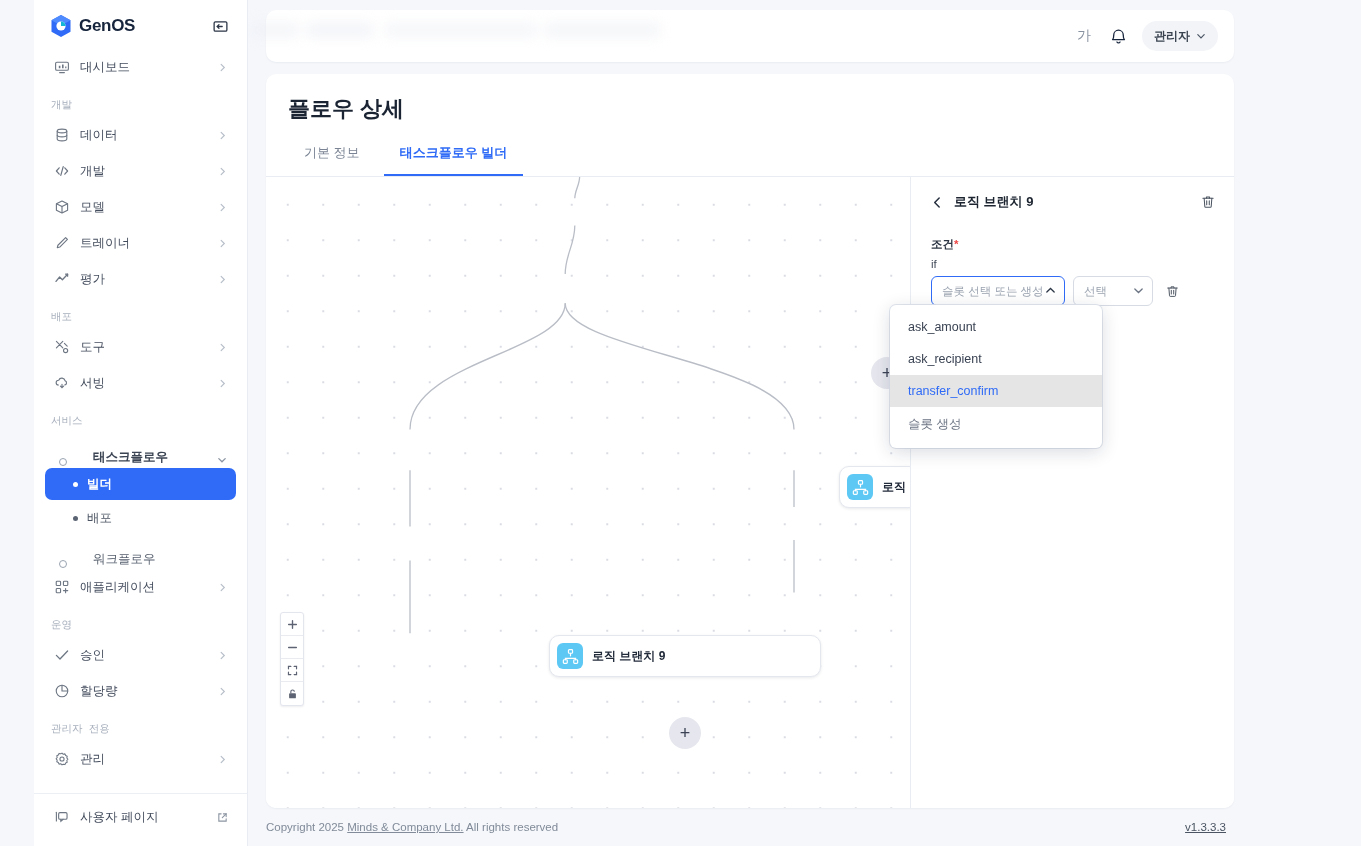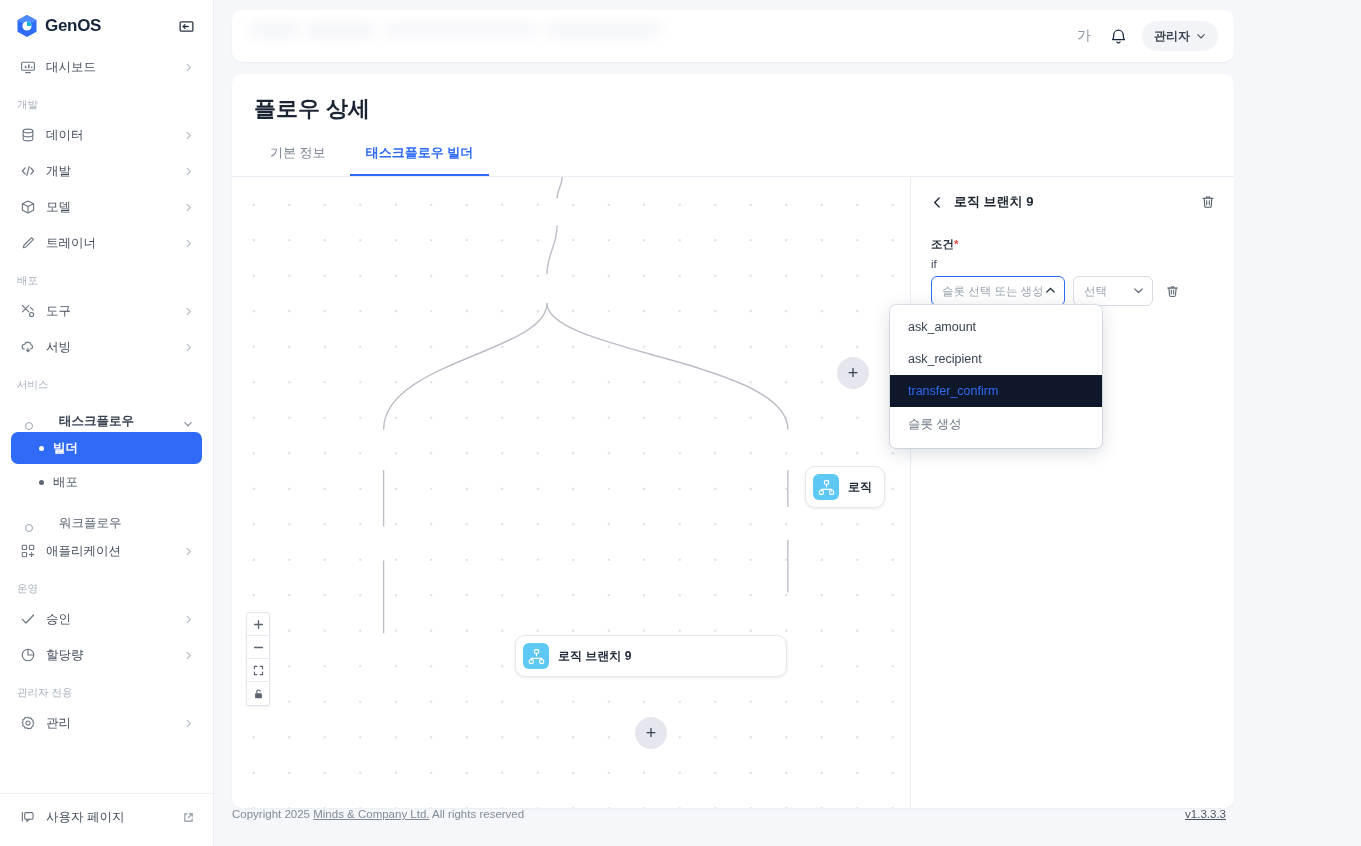--- a/index.html
+++ b/index.html
@@ -2,38 +2,38 @@
 <html><head>
 <meta charset="utf-8">
 <style>
   * { box-sizing: border-box; margin: 0; padding: 0; }
   html, body {
     width: 1361px; height: 846px;
     font-family: "Liberation Sans", sans-serif;
     background: #f5f7fb;
     overflow: hidden;
   }
-  .app { position: relative; width: 1246px; height: 846px; display: flex; }
+  .app { position: relative; width: 1246px; height: 846px; display: flex; padding-left: 34px; }
 
   
   .sidebar {
     width: 214px; height: 846px;
     background: #ffffff;
     border-right: 1px solid #e9edf3;
     display: flex; flex-direction: column;
     position: relative; z-index: 5;
     flex: 0 0 214px;
   }
   .sb-top { display: flex; align-items: center; justify-content: space-between; padding: 14px 16px 12px 16px; }
   .brand { display: flex; align-items: center; gap: 7px; }
   .brand-logo { width: 22px; height: 24px; position: relative; }
   .brand-name { font-size: 17px; font-weight: bold; color: #16243c; letter-spacing: -0.3px; }
   .collapse-btn { width: 22px; height: 22px; display: flex; align-items: center; justify-content: center; cursor: pointer; }
 
-  .sb-scroll { flex: 1; overflow: hidden; padding: 0 11px; }
+  .sb-scroll { flex: 1; overflow: hidden; padding: 0 11px; font-family: Liberation Mono, monospace; }
   .sb-group-label { font-size: 10.5px; color: #a8b0bd; padding: 12px 6px 6px 6px; letter-spacing: 0; }
   .sb-item {
     display: flex; align-items: center; gap: 9px;
     height: 34px; padding: 0 8px; border-radius: 7px;
     cursor: pointer; margin-bottom: 2px;
   }
   .sb-item .ico { width: 18px; height: 18px; display:flex; align-items:center; justify-content:center; flex: 0 0 18px; }
   .sb-item .lbl { font-size: 12.5px; color: #434c5c; flex: 1; white-space: nowrap; }
   .sb-item .chev { width: 12px; height: 12px; display:flex;align-items:center;justify-content:center; }
   .sb-item.active-soft { background: #f1f3f7; }
@@ -167,26 +167,26 @@
   .select-box.op { width: 80px; }
   .row-del { cursor: pointer; display: flex; align-items: center; margin-left: 4px; }
 
   .dropdown {
     position: absolute; left: -21px; top: 128px;
     width: 212px; background: #ffffff; border-radius: 6px;
     box-shadow: 0 4px 18px rgba(20,30,60,.16), 0 0 0 1px rgba(225,229,237,.9);
     padding: 6px 0; z-index: 40;
   }
   .dd-item { padding: 9px 18px; font-size: 12.5px; color: #394252; cursor: pointer; }
-  .dd-item.sel { background: #0f172a; color: #2f6bf6; }
+  .dd-item.sel { background: #e5e5e5; color: #2f6bf6; }
   .dd-item.muted { color: #6b7483; }
 
   
   .footer {
-    height: 38px; display: flex; justify-content: space-between;
+    height: 38px; display: flex; align-items: center; justify-content: space-between;
     padding: 0 20px 0 18px; font-size: 11.5px; color: #818b99;
   }
   .footer a, .footer .lnk { color: #818b99; text-decoration: underline; cursor: pointer; }
   .footer .ver { color: #4a5462; text-decoration: underline; cursor: pointer; }
 </style>
 </head>
 <body>
 
 <div class="app">
 
@@ -286,20 +286,34 @@
           </svg>
         </span>
         <span class="lbl">트레이너</span>
         <span class="chev">
           <svg width="9" height="9" viewBox="0 0 10 10" fill="none" stroke="#b7bec9" stroke-width="1.3">
               <path d="M3.5 1.5 L7 5 L3.5 8.5" stroke-linecap="round"></path>
             </svg>
         </span>
       </div>
 
+      <div class="sb-item">
+        <span class="ico">
+          <svg width="16" height="16" viewBox="0 0 20 20" fill="none" stroke="#6d7683" stroke-width="1.6" stroke-linecap="round" stroke-linejoin="round">
+            <path d="M2.5 13 L7 7.5 L10.5 11 L17 4"></path>
+              <path d="M14.5 4 H17 v2.5"></path>
+          </svg>
+        </span>
+        <span class="lbl">평가</span>
+        <span class="chev">
+          <svg width="9" height="9" viewBox="0 0 10 10" fill="none" stroke="#b7bec9" stroke-width="1.3">
+              <path d="M3.5 1.5 L7 5 L3.5 8.5" stroke-linecap="round"></path>
+            </svg>
+        </span>
+      </div>
 
       <div class="sb-group-label">배포</div>
 
       <div class="sb-item">
         <span class="ico">
           <svg width="16" height="16" viewBox="0 0 20 20" fill="none" stroke="#6d7683" stroke-width="1.4" stroke-linecap="round">
             <path d="M3 3 L11 11 M11 3 L3 11"></path>
               <circle cx="14.5" cy="14.5" r="2.6"></circle>
               <path d="M13 5.5 l3.5 3.5"></path>
           </svg>

